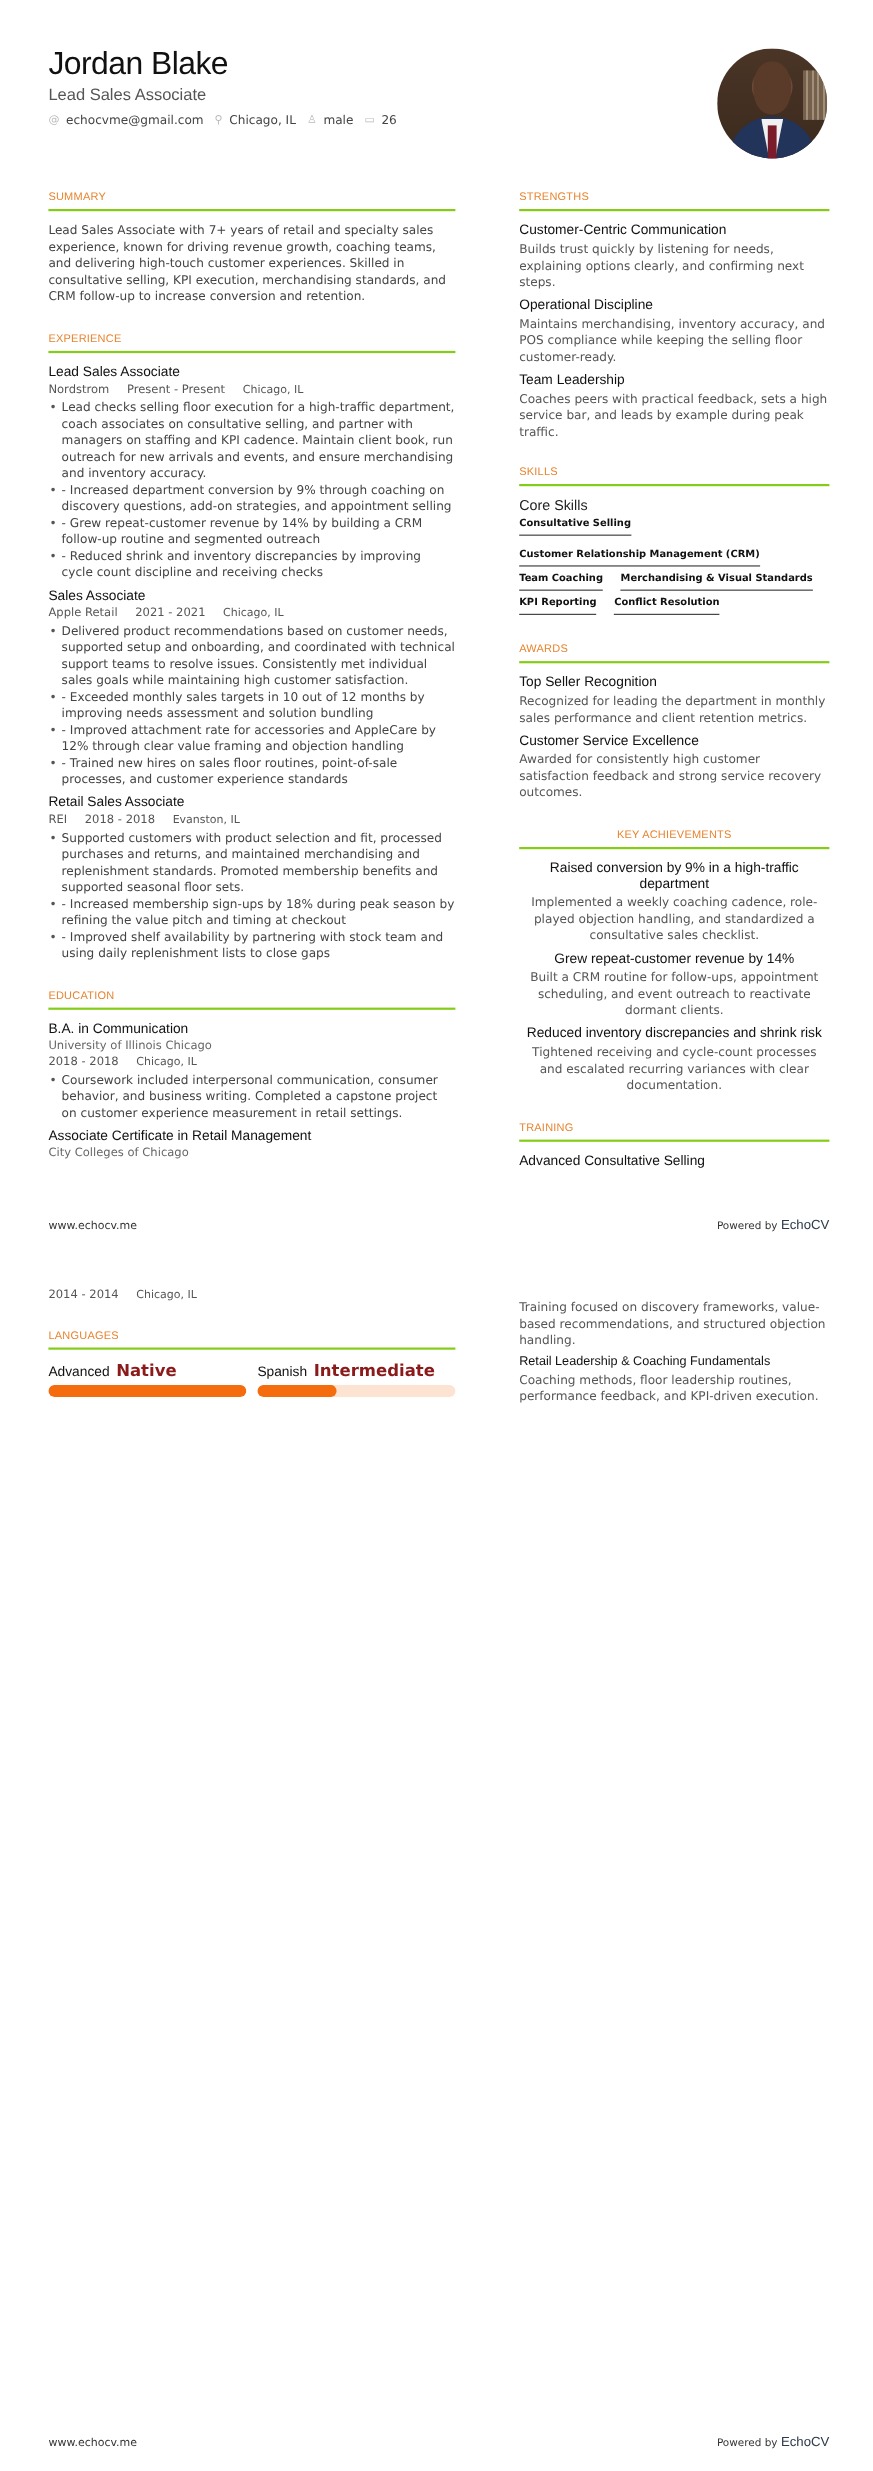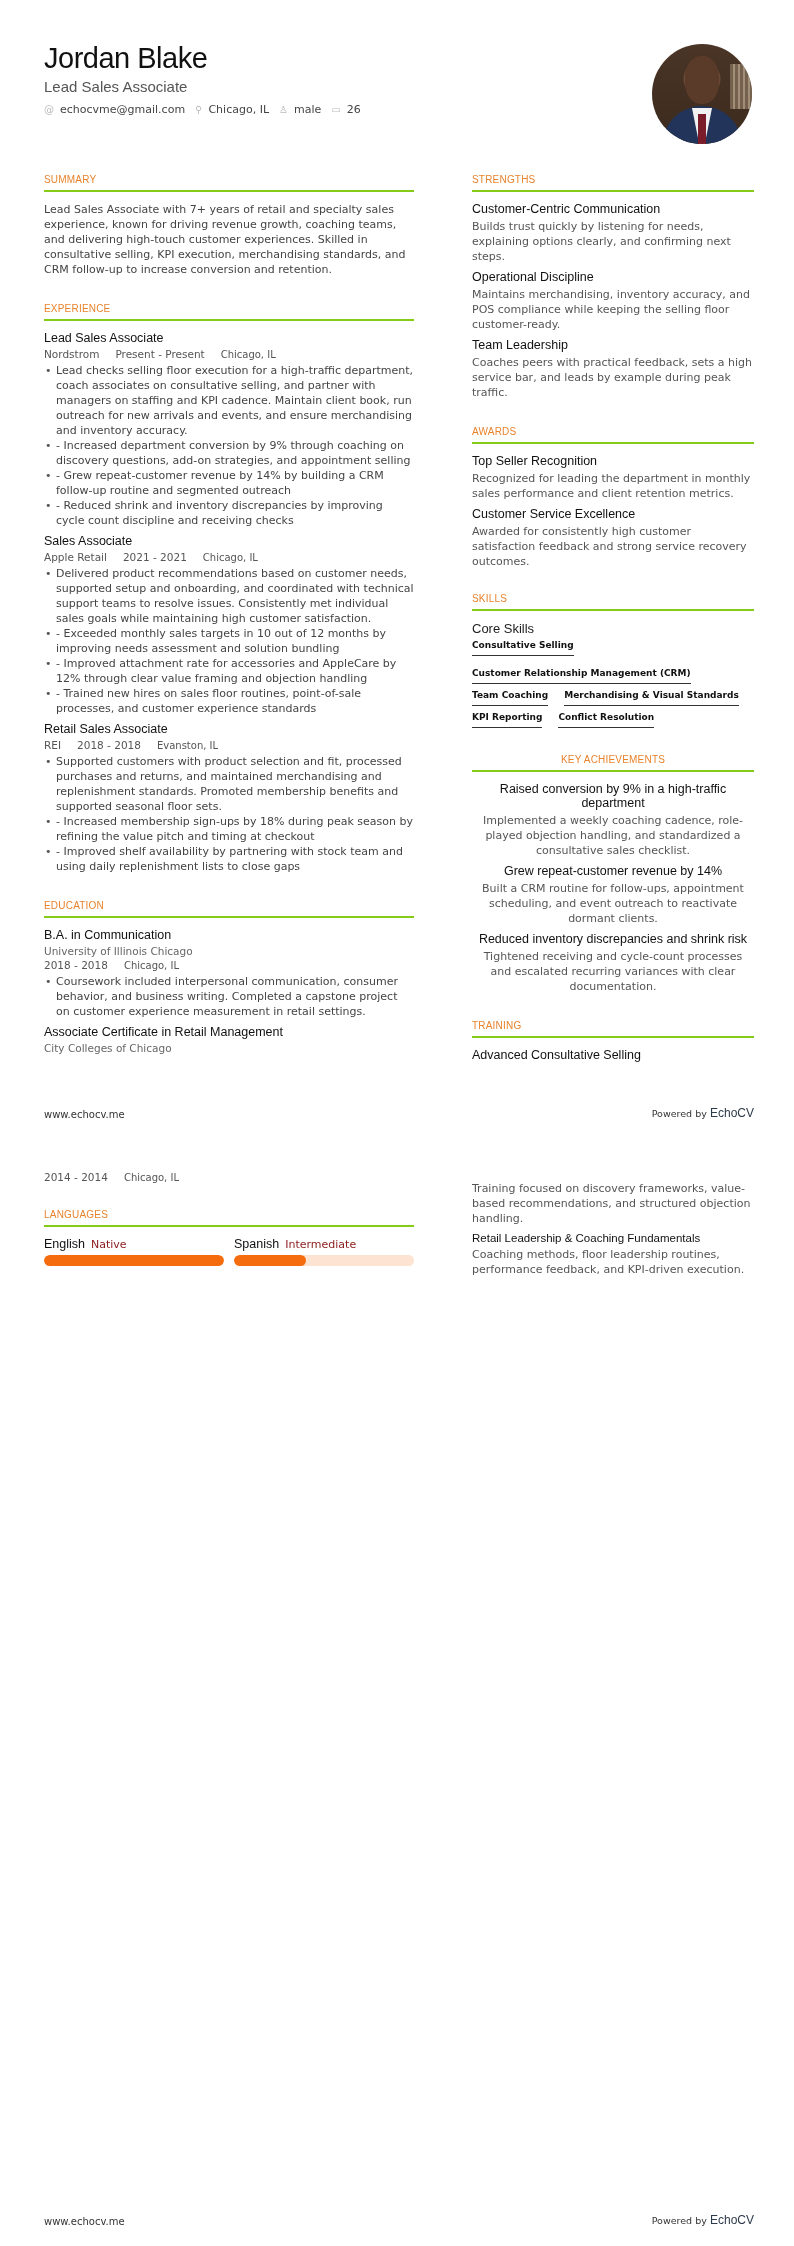--- a/index.html
+++ b/index.html
@@ -39,21 +39,21 @@
   .chip { font-size: 9px; font-weight: bold; color: #111; padding-bottom: 5px; border-bottom: 1px solid #333; }
 
   .footer { position: absolute; left: 44px; right: 40px; font-size: 10px; color: #333; display: flex; justify-content: space-between; align-items: flex-end; }
   .footer .brand { font-family: "Liberation Sans", sans-serif; font-size: 12px; color: #2d3a4a; }
   .footer .pow { font-size: 9.5px; }
 
   .langs { display: flex; gap: 10px; }
   .lang { width: 180px; }
   .lang .lh { display: flex; align-items: baseline; gap: 6px; margin-bottom: 4px; }
   .lang .ln { font-family: "Liberation Sans", sans-serif; font-size: 12.5px; color: #111; }
-  .lang .ll { font-size: 11px; color: #8b1a1a; }
+  .lang .ll { font-size: 15px; color: #8b1a1a; font-weight: bold; }
   .bar { height: 11px; border-radius: 6px; background: #fde3d2; overflow: hidden; }
   .bar .fill { height: 100%; background: #f46c0e; border-radius: 6px; }
 </style>
 </head>
 <body>
 
 <div class="page page1">
 
   <div class="name">Jordan Blake</div>
   <div class="title">Lead Sales Associate</div>
@@ -161,44 +161,44 @@
 
   <div class="col-right" style="top:174px;">
     <section>
       <div class="sec-h">STRENGTHS</div>
       <div class="item-title">Customer-Centric Communication</div>
       <div class="desc">Builds trust quickly by listening for needs, explaining options clearly, and confirming next steps.</div>
       <div class="item-title">Operational Discipline</div>
       <div class="desc">Maintains merchandising, inventory accuracy, and POS compliance while keeping the selling floor customer-ready.</div>
       <div class="item-title">Team Leadership</div>
       <div class="desc">Coaches peers with practical feedback, sets a high service bar, and leads by example during peak traffic.</div>
-    </section>
-
-    <section style="margin-top:26px;">
-      <div class="sec-h">AWARDS</div>
-      <div class="item-title">Top Seller Recognition</div>
-      <div class="desc">Recognized for leading the department in monthly sales performance and client retention metrics.</div>
-      <div class="item-title">Customer Service Excellence</div>
-      <div class="desc">Awarded for consistently high customer satisfaction feedback and strong service recovery outcomes.</div>
     </section>
 
     <section style="margin-top:24px;">
       <div class="sec-h">SKILLS</div>
       <div class="skills-h">Core Skills</div>
       <div class="chips">
         <span class="chip">Consultative Selling</span>
         <span style="flex-basis:100%;height:0;"></span>
         <span class="chip">Customer Relationship Management (CRM)</span>
         <span class="chip">Team Coaching</span>
         <span class="chip">Merchandising &amp; Visual Standards</span>
         <span class="chip">KPI Reporting</span>
         <span class="chip">Conflict Resolution</span>
       </div>
     </section>
 
+    <section style="margin-top:26px;">
+      <div class="sec-h">AWARDS</div>
+      <div class="item-title">Top Seller Recognition</div>
+      <div class="desc">Recognized for leading the department in monthly sales performance and client retention metrics.</div>
+      <div class="item-title">Customer Service Excellence</div>
+      <div class="desc">Awarded for consistently high customer satisfaction feedback and strong service recovery outcomes.</div>
+    </section>
+
     <section style="margin-top:26px;text-align:center;">
       <div class="sec-h">KEY ACHIEVEMENTS</div>
       <div class="item-title">Raised conversion by 9% in a high-traffic department</div>
       <div class="desc">Implemented a weekly coaching cadence, role-played objection handling, and standardized a consultative sales checklist.</div>
       <div class="item-title">Grew repeat-customer revenue by 14%</div>
       <div class="desc">Built a CRM routine for follow-ups, appointment scheduling, and event outreach to reactivate dormant clients.</div>
       <div class="item-title">Reduced inventory discrepancies and shrink risk</div>
       <div class="desc">Tightened receiving and cycle-count processes and escalated recurring variances with clear documentation.</div>
     </section>
 
@@ -222,21 +222,21 @@
     <div class="meta">
       <span>2014 - 2014</span>
       <span class="loc">Chicago, IL</span>
     </div>
 
     <section style="margin-top:26px;">
       <div class="sec-h">LANGUAGES</div>
       <div class="langs">
         <div class="lang">
           <div class="lh">
-            <span class="ln">English</span>
+            <span class="ln">Advanced</span>
             <span class="ll">Native</span>
           </div>
           <div class="bar">
             <div class="fill" style="width:100%;"></div>
           </div>
         </div>
         <div class="lang">
           <div class="lh">
             <span class="ln">Spanish</span>
             <span class="ll">Intermediate</span>

